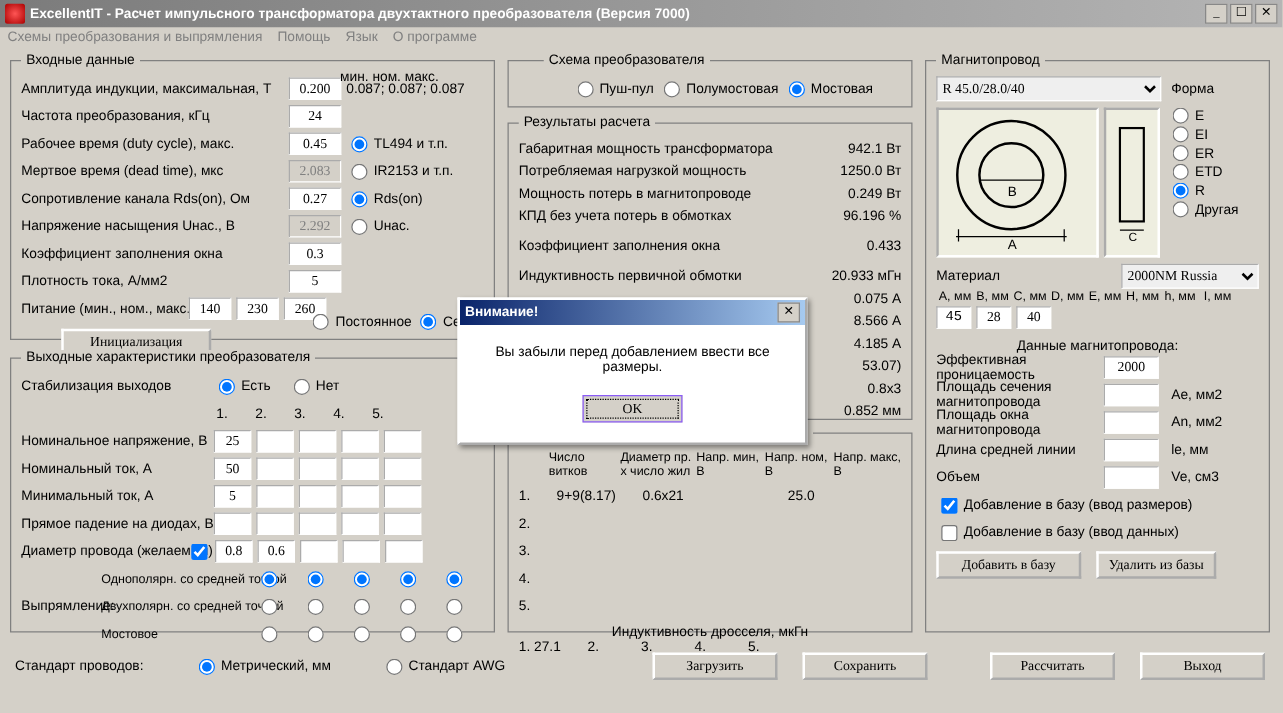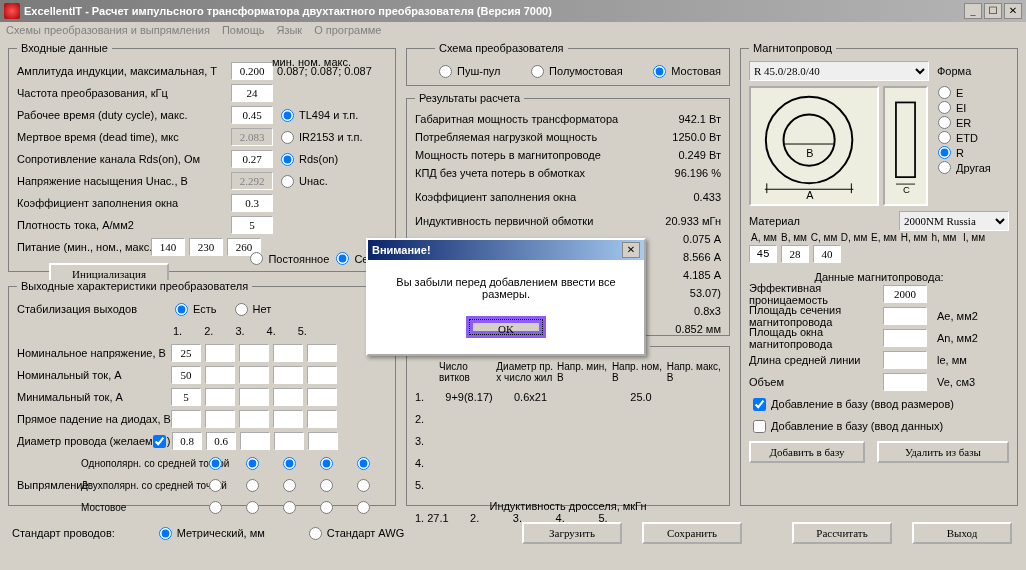--- a/index.html
+++ b/index.html
@@ -248,21 +248,21 @@
       <input type="radio" name="r1" style="">
         <input type="radio" name="r2" style="margin-left: 18px;">
         <input type="radio" name="r3" style="margin-left: 18px;">
         <input type="radio" name="r4" style="margin-left: 18px;">
         <input type="radio" name="r5" style="margin-left: 18px;">
     </div>
   </fieldset>
 
   <fieldset style="left:406px; top:0; width:324px; height:44px;padding-left:28px;">
     <legend>Схема преобразователя</legend>
-    <div class="row" style="justify-content:space-between;">
+    <div class="row" style="justify-content:center;">
       <label class="radio-lbl">
           <input type="radio" name="sch" style="">
           <span>Пуш-пул</span>
         </label>
       <label class="radio-lbl">
           <input type="radio" name="sch" style="">
           <span>Полумостовая</span>
         </label>
       <label class="radio-lbl">
           <input type="radio" name="sch" checked="" style="">
@@ -462,21 +462,21 @@
         </label>
       </div>
     <div class="row">
         <label class="check-lbl">
           <input type="checkbox" style="">
           <span>Добавление в базу (ввод данных)</span>
         </label>
       </div>
     <div class="row" style="gap:12px;margin-top:4px">
       <button class="btn" style="width:116px">Добавить в базу</button>
-      <button class="btn" style="width:132px">Удалить из базы</button>
+      <button class="btn" style="width:96px">Удалить из базы</button>
     </div>
   </fieldset>
 
   <div style="position:absolute; left:12px; top:476px; width:1000px; height:30px; display:flex; align-items:center;">
     <span>Стандарт проводов:</span>
     <label class="radio-lbl" style="margin-left:40px">
         <input type="radio" name="std" checked="" style="">
         <span>Метрический, мм</span>
       </label>
     <label class="radio-lbl" style="margin-left:40px">
@@ -491,17 +491,17 @@
   </div>
 
   <div class="modal" style="left:366px; top:196px;">
     <div class="mtitle">
       <span>Внимание!</span>
       <div class="spacer"></div>
       <div class="winbtn">✕</div>
     </div>
     <div class="mbody">
       <div>Вы забыли перед добавлением ввести все размеры.</div>
-      <button class="btn" style="width:80px;margin-top:16px;border:7px solid #8b5cf6; outline:1px dotted #000; outline-offset:-4px;">OK</button>
+      <button class="btn" style="width:80px;margin-top:16px;border:1px solid #8b5cf6; outline:1px dotted #000; outline-offset:-4px;">OK</button>
     </div>
   </div>
 
 </div>
 
 </body></html>

